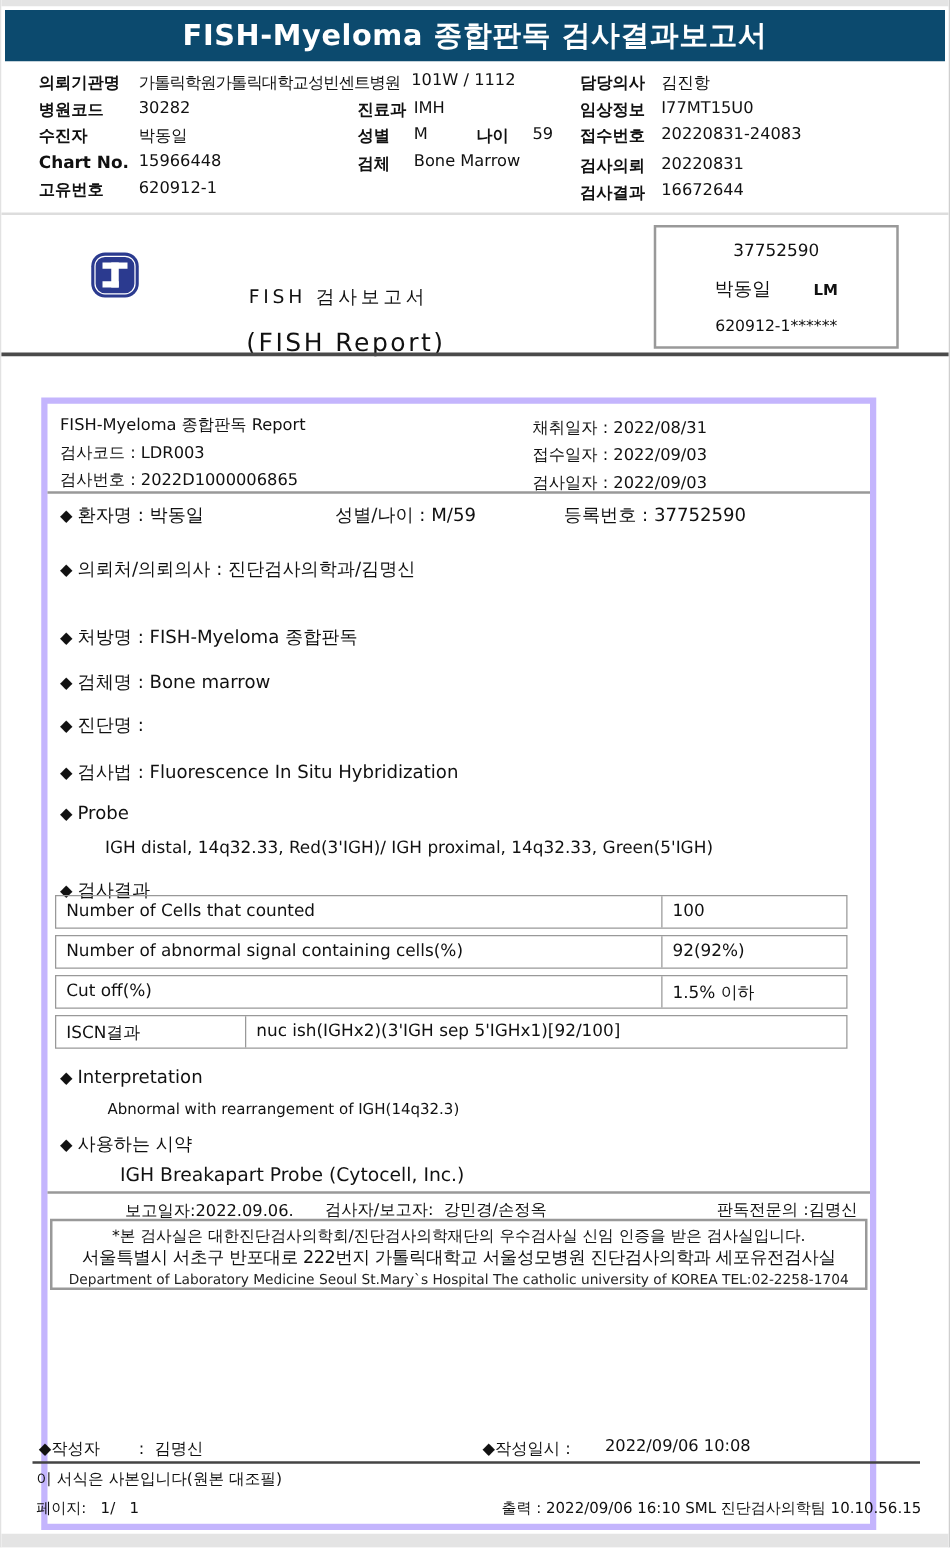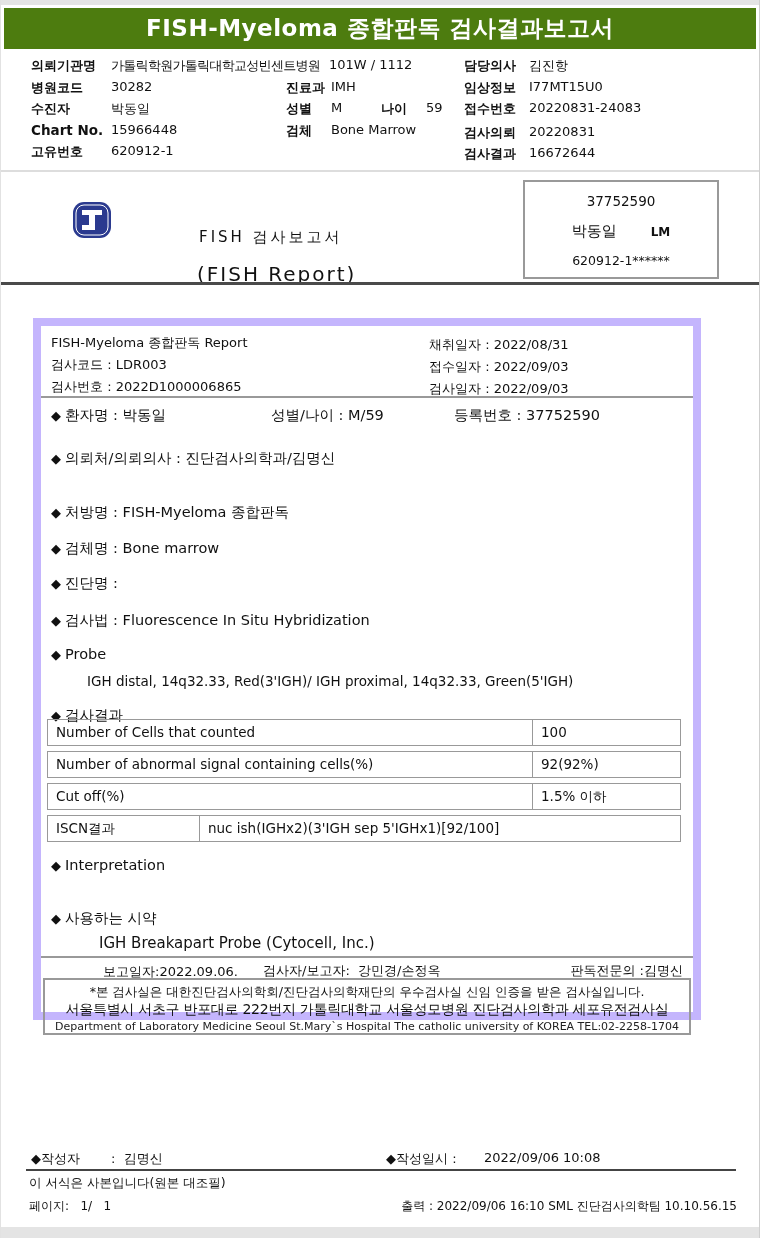--- a/index.html
+++ b/index.html
@@ -11,21 +11,21 @@
     box-sizing:border-box;
   }
   .page span, .page div { box-sizing:border-box; }
   .page span { white-space:pre; }
 
   .top-strip    { position:absolute; top:0; left:0; right:0; height:5px; background:#e4e4e4; }
   .bottom-strip { position:absolute; bottom:0; left:0; right:0; height:11px; background:#e4e4e4; }
 
   .banner {
     position:absolute; top:8px; left:3px; right:3px; height:41px;
-    background:#4d7c0f; color:#ffffff;
+    background:#0c4a6e; color:#ffffff;
     display:flex; align-items:center; justify-content:center;
     font-size:23px; font-weight:bold; letter-spacing:0.5px;
   }
 
   .admin { position:absolute; top:55px; left:0; right:0; height:112px; font-size:13px; }
   .admin span { position:absolute; white-space:pre; }
   .lbl { font-weight:bold; }
 
   .divider-light { position:absolute; left:0; right:0; height:2px; background:#dddddd; }
 
@@ -46,22 +46,22 @@
   .pcard-name { font-size:15px; }
   .pcard-code { font-size:12px; font-weight:bold; }
   .pcard-rrn  { text-align:center; margin-top:12px; font-size:12.5px; }
 
   .thick-line { position:absolute; top:282px; left:0; right:0; height:3px; background:#4a4a4a; }
   .visit-row  { position:absolute; top:286px; left:0; right:0; height:20px; font-size:13px;
                 border-bottom:1px solid #aaa; }
   .visit-row span { position:absolute; top:2px; }
 
   .report-box {
-    position:absolute; top:318px; left:32px; width:668px; height:702px;
-    border:8px solid #c4b5fd;
+    position:absolute; top:318px; left:32px; width:668px; height:906px;
+    border:5px solid #c4b5fd;
   }
   .report-box span { position:absolute; white-space:pre; }
   .hx { position:absolute; left:0; right:0; height:2px; background:#999; }
 
   .head-l { left:10px;  font-size:13px; }
   .head-r { left:388px; font-size:13px; }
 
   .brow { font-size:14.5px; }
   .bullet { font-size:13px; margin-right:4px; }
 
@@ -192,20 +192,21 @@
     <div class="rt-row" style="top:457px">
       <span class="rt-flex cell">Cut off(%)</span>
       <span class="rt-fixed cell">1.5% 이하</span>
     </div>
     <div class="rt-row" style="top:489px">
       <span class="rt-fixed4 cell">ISCN결과</span>
       <span class="rt-flex cell" style="border-right:none">nuc ish(IGHx2)(3'IGH sep 5'IGHx1)[92/100]</span>
     </div>
 
     <span class="brow" style="left:10px;top:531px"><span class="bullet" style="position:static">◆</span><span style="position:static">Interpretation</span></span>
+    <span style="left:48px;top:557px;font-size:12px">Abnormal with rearrangement of IGH(14q32.3)</span>
     <span class="brow" style="left:10px;top:583px"><span class="bullet" style="position:static">◆</span><span style="position:static">사용하는 시약</span></span>
     <span style="left:58px;top:608px;font-size:15px">IGH Breakapart Probe (Cytocell, Inc.)</span>
 
     <div class="hx" style="top:630px"></div>
     <span style="left:62px;top:637px;font-size:13px">보고일자:2022.09.06.</span>
     <span style="left:222px;top:636px;font-size:13px">검사자/보고자:  강민경/손정옥</span>
     <span style="right:10px;top:636px;font-size:13px">판독전문의 :김명신</span>
 
     <div class="notes-box">
       <div class="note1">*본 검사실은 대한진단검사의학회/진단검사의학재단의 우수검사실 신임 인증을 받은 검사실입니다.</div>

